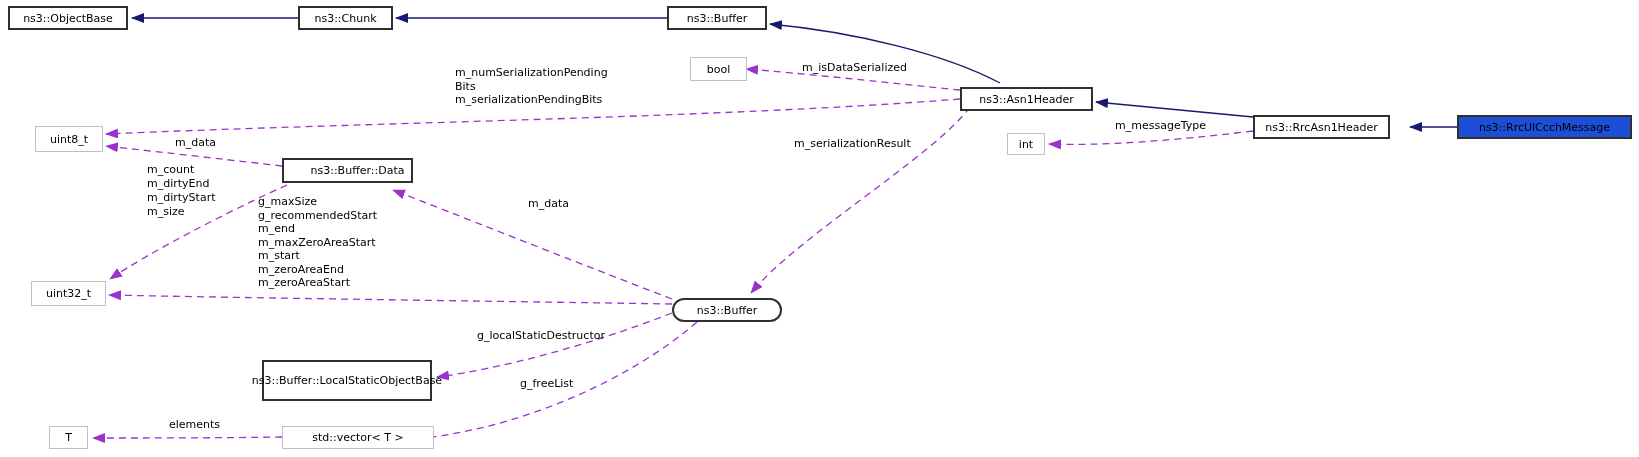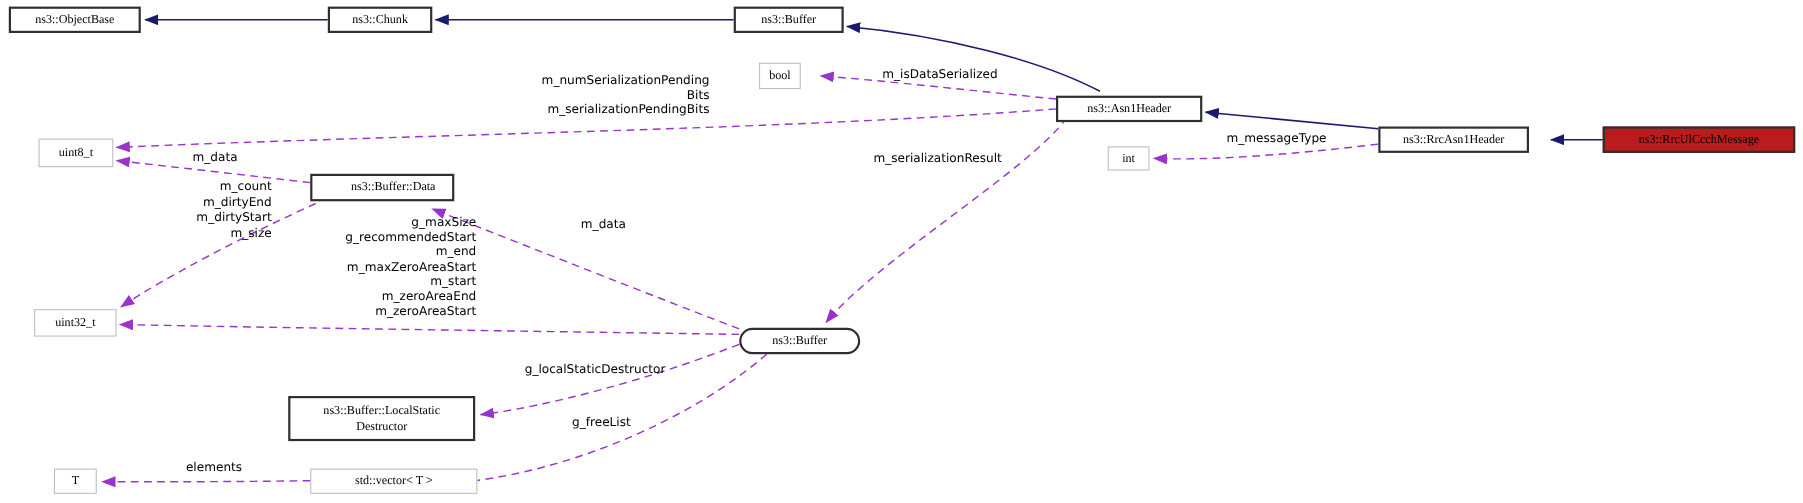--- a/index.html
+++ b/index.html
@@ -15,31 +15,30 @@
   .edges{position:absolute;left:0;top:0;width:1639px;height:457px;}
   .node{
     position:absolute;
     display:flex;align-items:center;justify-content:center;
     text-align:center;
     background:#ffffff;
     border:2px solid #2f2f2f;
     box-sizing:border-box;
     line-height:13px;
     white-space:nowrap;
-    font-family:Liberation Serif, serif;
   }
   .node.gray{border:1px solid #bfbfbf;}
-  .node.highlight{background:#b91c1c;}
-  .node.multiline{flex-direction:column;line-height:15px;}
+  .node.highlight{background:#1d4ed8;}
+  .node.multiline{flex-direction:row;line-height:15px;}
   .elabel{
     position:absolute;
     white-space:nowrap;
     color:#000000;
   }
-  .elabel.center{text-align:right;white-space:normal;}
+  .elabel.center{text-align:left;white-space:normal;}
 </style>
 </head>
 <body>
 
 <div class="diagram">
 
   <svg class="edges" width="1639" height="457" viewBox="0 0 1639 457" xmlns="http://www.w3.org/2000/svg">
     <defs>
       <marker id="arrow-navy" markerUnits="userSpaceOnUse" markerWidth="14" markerHeight="10" refX="12" refY="5" orient="auto">
         <path d="M0,0 L13,5 L0,10 z" fill="#191970"></path>
@@ -70,21 +69,21 @@
 
   <div class="node" style="left:8px;top:6px;width:120px;height:24px;">
       <span>ns3::ObjectBase</span>
     </div>
   <div class="node" style="left:298px;top:6px;width:95px;height:24px;">
       <span>ns3::Chunk</span>
     </div>
   <div class="node" style="left:667px;top:6px;width:100px;height:24px;">
       <span>ns3::Buffer</span>
     </div>
-  <div class="node gray" style="left:690px;top:57px;width:38px;height:24px;">
+  <div class="node gray" style="left:690px;top:57px;width:57px;height:24px;">
       <span>bool</span>
     </div>
   <div class="node" style="left:960px;top:87px;width:133px;height:24px;">
       <span>ns3::Asn1Header</span>
     </div>
   <div class="node gray" style="left:1007px;top:133px;width:38px;height:22px;">
       <span>int</span>
     </div>
   <div class="node" style="left:1253px;top:115px;width:137px;height:24px;">
       <span>ns3::RrcAsn1Header</span>
@@ -99,21 +98,21 @@
       <span>ns3::Buffer::Data</span>
     </div>
   <div class="node gray" style="left:31px;top:281px;width:75px;height:25px;">
       <span>uint32_t</span>
     </div>
   <div class="node" style="left:672px;top:298px;width:110px;height:24px;border-radius:12px;">
       <span>ns3::Buffer</span>
     </div>
   <div class="node multiline" style="left:262px;top:360px;width:170px;height:41px;">
     <div>ns3::Buffer::LocalStatic</div>
-    <div>Destructor</div>
+    <div>ObjectBase</div>
   </div>
   <div class="node gray" style="left:282px;top:426px;width:152px;height:23px;">
       <span>std::vector&lt; T &gt;</span>
     </div>
   <div class="node gray" style="left:49px;top:426px;width:39px;height:23px;">
       <span>T</span>
     </div>
 
   <div class="elabel center" style="left:455px;top:66px;width:190px;line-height:13.5px;">
     <div>m_numSerializationPending</div>

